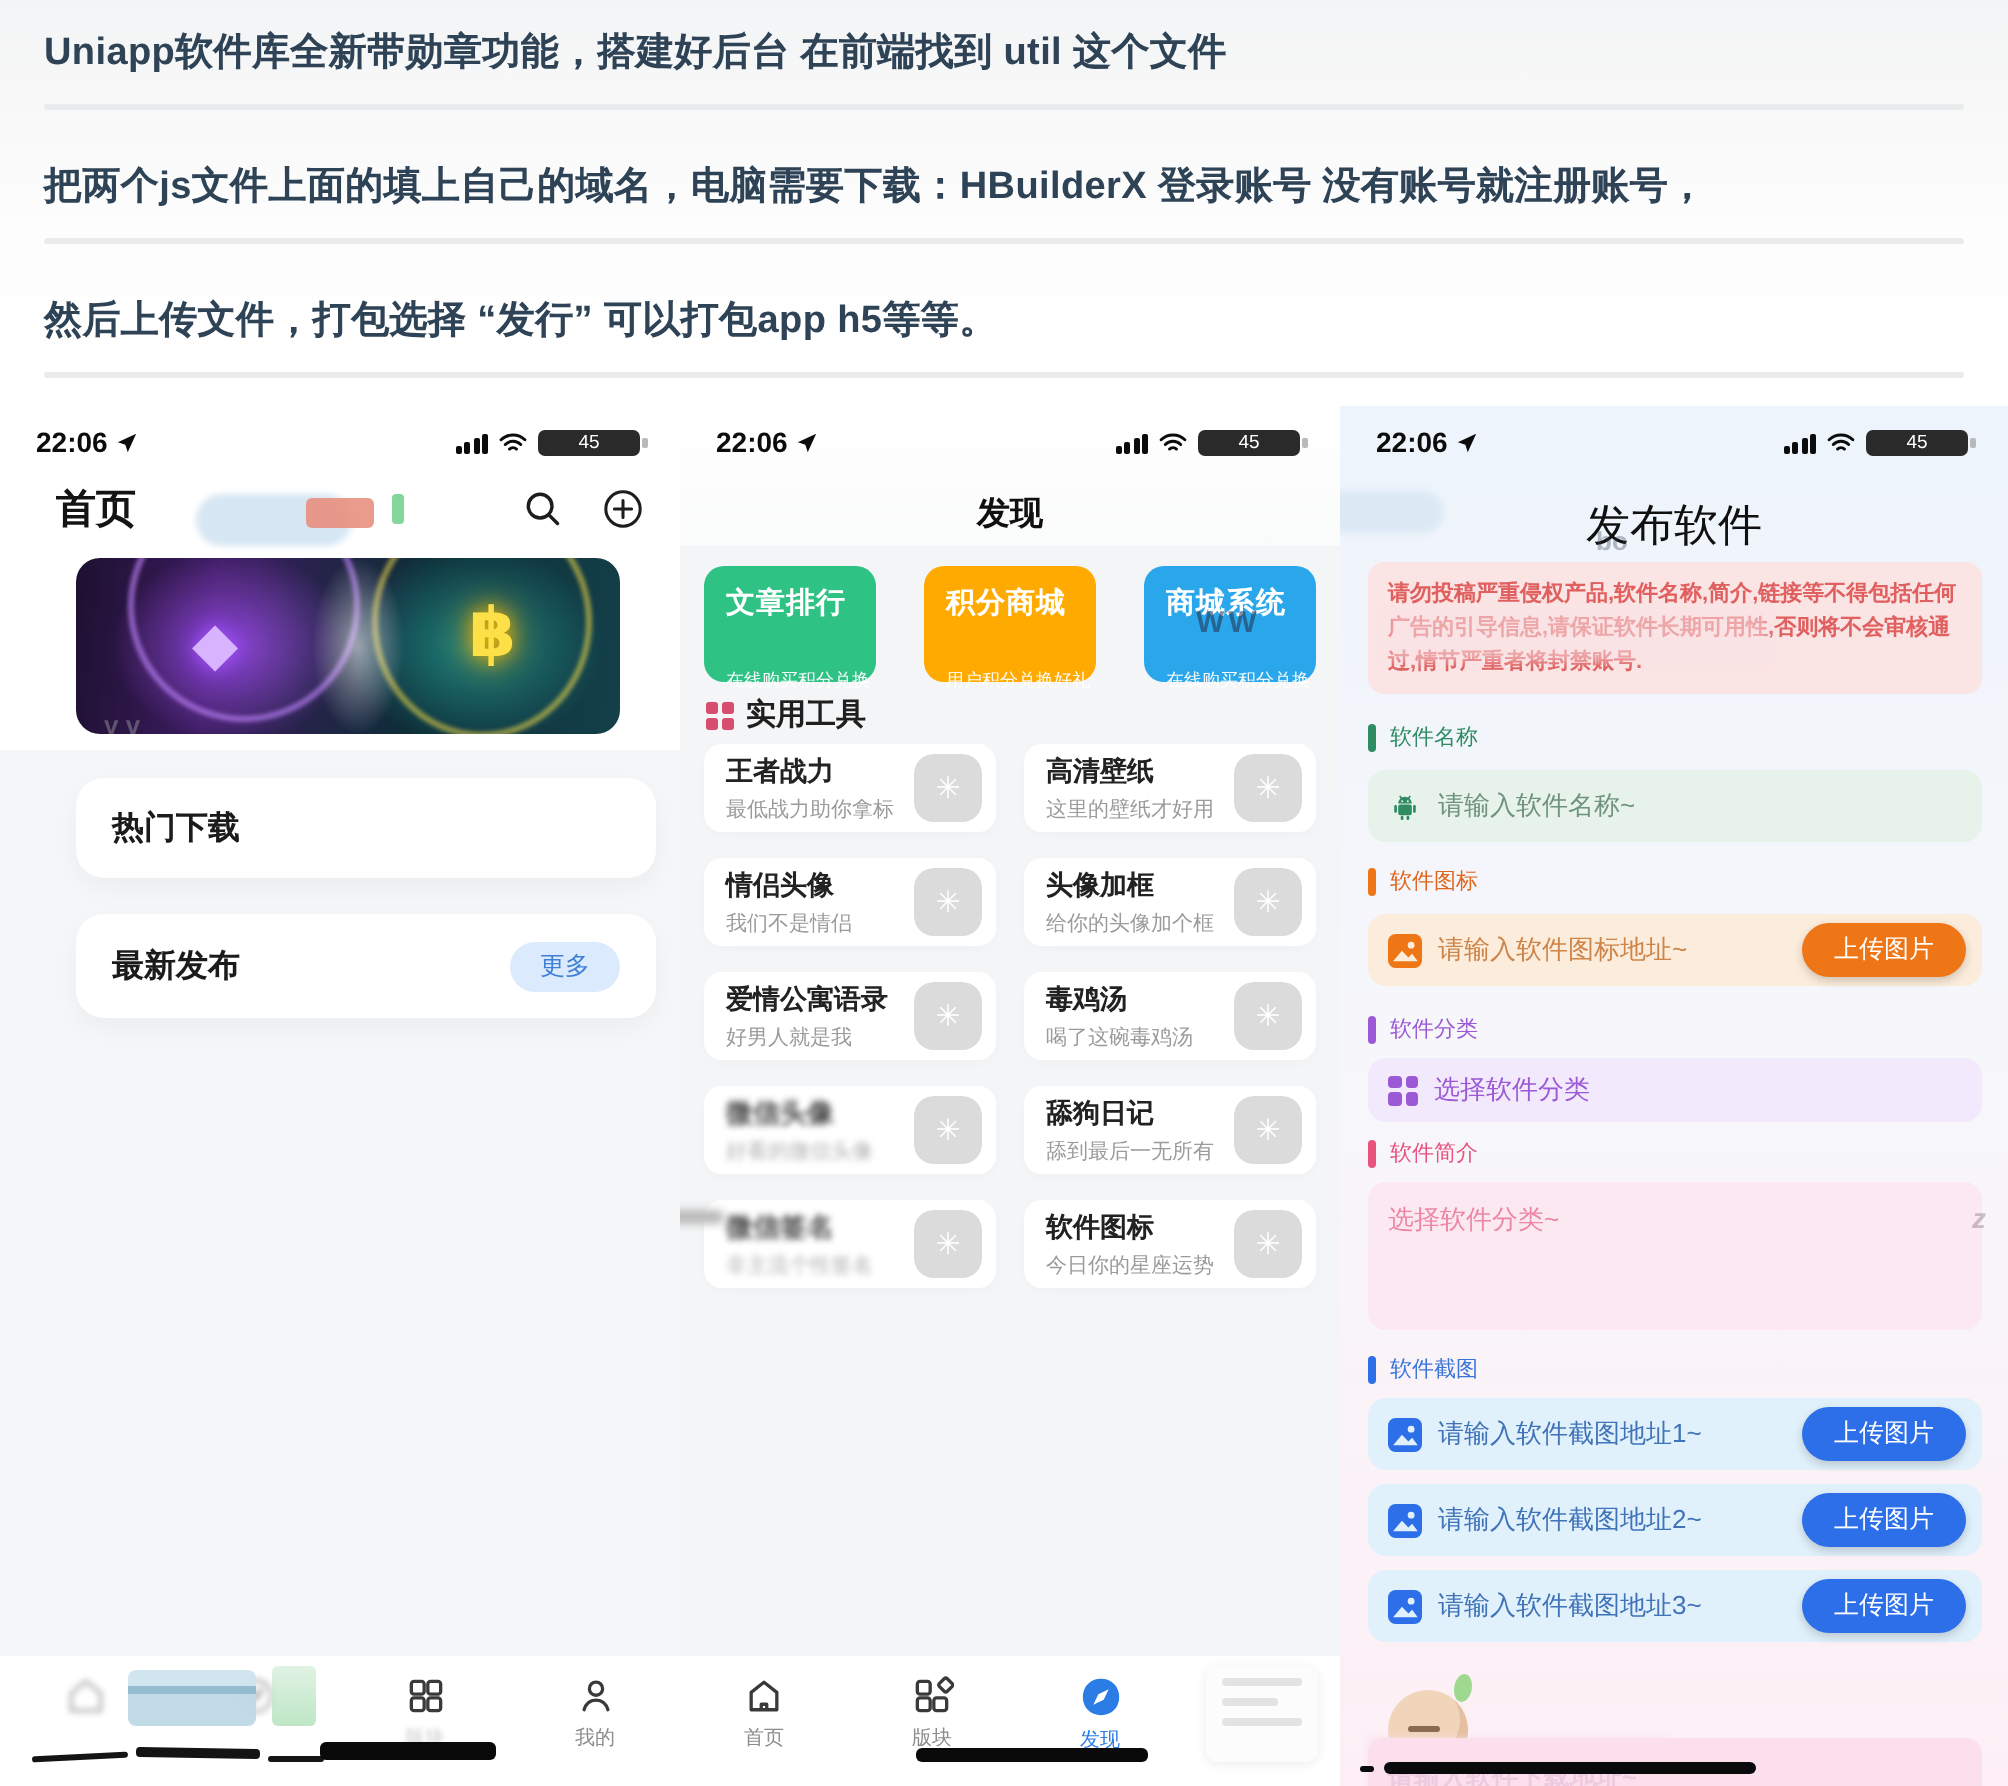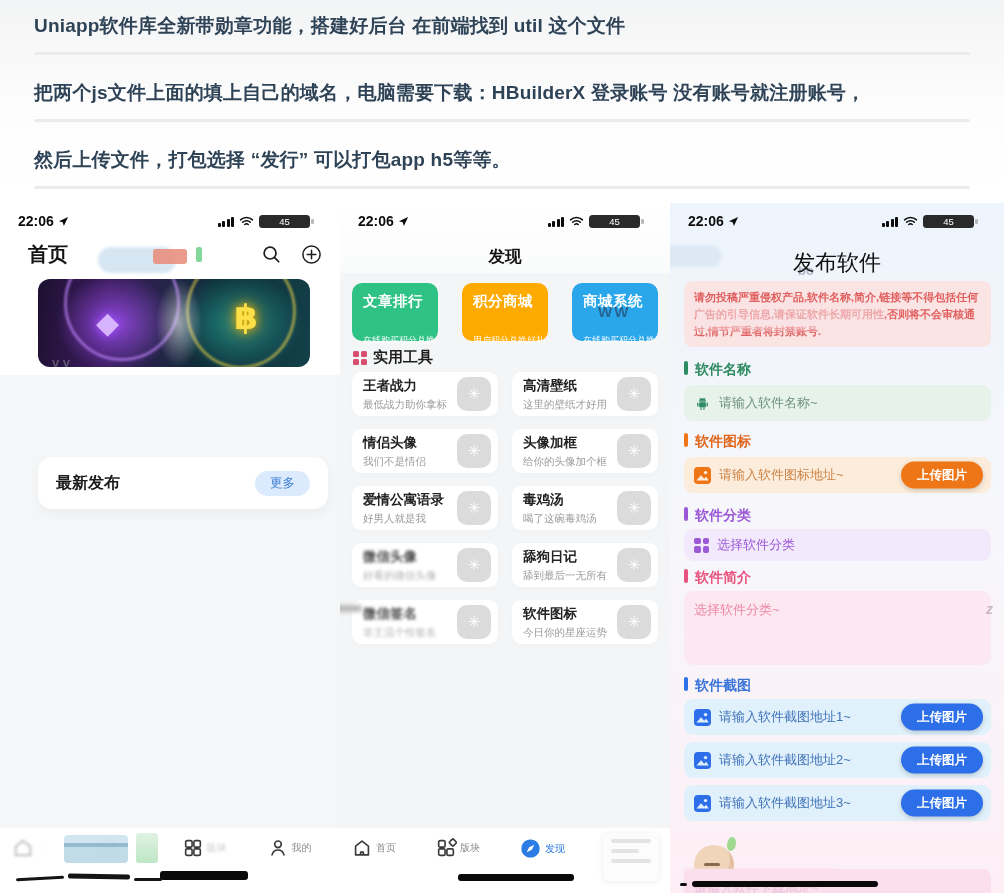--- a/index.html
+++ b/index.html
@@ -1,33 +1,33 @@
 <!DOCTYPE html>
 <html><head>
 <meta charset="utf-8">
 <style>
   html,body{margin:0;padding:0}
   body{width:1004px;height:893px;overflow:hidden;background:#fff;
        font-family:"Liberation Sans","DejaVu Sans",sans-serif;-webkit-font-smoothing:antialiased}
   svg{display:block}
 
   
-  .doc-top{padding:2px 34px 0;background:linear-gradient(#f3f4f5,#fdfdfd 60%,#ffffff)}
+  .doc-top{padding:2px 22px 0;background:linear-gradient(#f3f4f5,#fdfdfd 60%,#ffffff)}
   .doc-line{font-size:19px;font-weight:bold;color:#2f4357;padding:11px 0 13px;letter-spacing:.2px}
   .rule{height:3px;background:#e9ebed;border-radius:2px;margin:0 0 14px}
 
   
   .phones{display:flex;height:690px;background:#fff}
   .phone{position:relative;height:690px;flex:none;overflow:hidden}
   .p-left{width:340px;background:linear-gradient(#ffffff 0,#ffffff 172px,#f5f6f7 172px)}
   .p-mid{width:330px;background:#f4f5f6}
   .p-right{width:334px;background:linear-gradient(180deg,#edf4fb 0%,#f7f7fb 48%,#fdeff5 100%)}
 
   
-  .sb{position:absolute;top:8px;left:0;right:12px;height:20px;display:flex;justify-content:space-between;
+  .sb{position:absolute;top:8px;left:0;right:2px;height:20px;display:flex;justify-content:space-between;
       align-items:center;padding:0 18px;font-size:14px;font-weight:bold;color:#0c0c0c}
   .sb-time{display:flex;align-items:center;gap:4px}
   .sb-right{display:flex;align-items:center;gap:5px}
   .bars{display:flex;align-items:flex-end;gap:1.5px;height:11px}
   .bars i{width:3px;background:#0c0c0c;border-radius:1px;display:block}
   .bars i:nth-child(1){height:4px}.bars i:nth-child(2){height:6px}
   .bars i:nth-child(3){height:8px}.bars i:nth-child(4){height:10px}
   .batt{min-width:23px;height:13px;background:#2a2a2a;border-radius:3.5px;color:#fff;font-size:9.5px;
         font-weight:normal;display:flex;align-items:center;justify-content:center;position:relative;padding:0 14px}
   .batt:after{content:"";position:absolute;right:-3.5px;top:4px;width:2.5px;height:5px;background:#b9b9b9;border-radius:1px}
@@ -53,21 +53,21 @@
   .lcard{position:absolute;left:38px;width:290px;background:#fff;border-radius:14px;display:flex;align-items:center;
          padding:0 18px;box-sizing:border-box;box-shadow:0 5px 12px rgba(0,0,0,.04)}
   .lc-hot{top:186px;height:50px}
   .lc-new{top:254px;height:52px}
   .lcard .t{font-size:16px;font-weight:bold;color:#1b1b1b}
   .more{margin-left:auto;background:#dbeafc;color:#3f7fd6;font-size:12.5px;padding:4px 15px;border-radius:13px;cursor:pointer}
 
   
   .tabbar{position:absolute;left:0;right:0;top:625px;height:65px;background:#fff;display:flex;
           justify-content:space-around;align-items:flex-start;padding-top:9px;box-sizing:border-box}
-  .tab{display:flex;flex-direction:row;align-items:center;gap:3px;width:62px;cursor:pointer;color:#3a3a3a}
+  .tab{display:flex;flex-direction:column;align-items:center;gap:3px;width:62px;cursor:pointer;color:#3a3a3a}
   .tab .lbl{font-size:10px;color:#8c8c8c}
   .tab.active{color:#2b7ce5}
   .tab.active .lbl{color:#2b7ce5}
   .faint{opacity:.45;filter:blur(1px)}
   .ghost{opacity:.55;filter:blur(1.5px)}
   .stk-pav{left:64px;top:632px;width:64px;height:28px;border-radius:4px;opacity:.95;
            background:linear-gradient(#cfe4ef 0 8px,#8fb9cf 8px 12px,#bed9e6 12px)}
   .stk-gr{left:136px;top:630px;width:22px;height:30px;background:linear-gradient(#d9efdc,#aee0b8);border-radius:3px;opacity:.8}
   .scrib{position:absolute;background:#141414;border-radius:2px}
   .stk-white{width:56px;height:48px;background:#fcfcfc;border-radius:6px;box-shadow:0 1px 6px rgba(0,0,0,.08);
@@ -94,32 +94,32 @@
   .tool .tico{position:absolute;right:7px;top:50%;transform:translateY(-50%);width:34px;height:34px;background:#dbdbdb;
               border-radius:10px;color:#fff;display:flex;align-items:center;justify-content:center;font-size:15px}
   .obscured .tt,.obscured .ts{filter:blur(1.7px);opacity:.8}
   .smudge{position:absolute;pointer-events:none;filter:blur(2px)}
 
   
   .r-title{position:absolute;top:45px;left:0;width:100%;text-align:center;font-size:22px;font-weight:normal;color:#101010}
   .stk-cloud2{left:-10px;top:42px;width:62px;height:22px;background:#d8e7f3;border-radius:12px;opacity:.8;filter:blur(1.5px)}
   .warn{position:absolute;top:78px;left:14px;right:13px;height:66px;background:#fbe4e4;border-radius:8px;
         padding:8px 10px;box-sizing:border-box;color:#e05f5f;font-size:11px;line-height:1.55;font-weight:bold;overflow:hidden}
-  .flabel{position:absolute;left:14px;display:flex;align-items:flex-start;gap:7px;font-size:14px;font-weight:bold}
+  .flabel{position:absolute;left:14px;display:flex;align-items:flex-end;gap:7px;font-size:11px;font-weight:normal}
   .flabel .bar{width:4px;height:14px;border-radius:2px}
   .field{position:absolute;left:14px;right:13px;height:36px;border-radius:9px;display:flex;align-items:center;
          gap:8px;padding:16px 10px;box-sizing:border-box;font-size:13px;cursor:text}
   .f-name{top:182px;background:#e6f2ea;color:#6f937f}
   .f-icon{top:254px;background:#fcecdb;color:#cd8448}
   .f-cat{top:326px;height:32px;background:#f3e9fc;color:#9b59d6;cursor:pointer}
   .f-intro{top:388px;height:74px;background:#fce8f0;color:#ec87a5;align-items:flex-start;padding-top:10px}
   .f-shot{background:#e0f1fc;color:#4173b8}
   .fs-1{top:496px}.fs-2{top:539px}.fs-3{top:582px}
   .upbtn{position:absolute;right:8px;top:50%;transform:translateY(-50%);height:27px;padding:0 16px;border-radius:15px;
-         color:#fff;font-size:12.5px;font-weight:bold;display:flex;align-items:center;cursor:pointer;
+         color:#fff;font-size:12.5px;font-weight:normal;display:flex;align-items:center;cursor:pointer;
          box-shadow:0 2px 5px rgba(0,0,0,.18)}
   .up-o{background:#ee7617}.up-b{background:#2d6fe8}
   .cat-ico{width:15px;height:15px;display:grid;grid-template-columns:6.5px 6.5px;grid-auto-rows:6.5px;gap:2px}
   .cat-ico i{background:#9b59d6;border-radius:2px}
   .stk-baby{left:20px;top:634px;width:48px;height:54px}
   .baby-head{position:absolute;left:4px;top:8px;width:40px;height:40px;background:#f1d5bb;border-radius:50%;
              box-shadow:inset -4px -5px 0 #e5bf9f}
   .baby-leaf{position:absolute;right:2px;top:0;width:9px;height:14px;background:#9fd98f;border-radius:60% 40% 60% 40%}
   .baby-eye{position:absolute;left:14px;top:26px;width:16px;height:3px;background:#8a6b52;border-radius:2px}
   .dl-row{position:absolute;left:14px;right:13px;top:666px;height:40px;background:#fbdfec;border-radius:8px;
@@ -189,20 +189,23 @@
       <div class="b-glow b-g1"></div>
       <div class="b-glow b-g2"></div>
       <div class="b-ring1"></div>
       <div class="b-ring2"></div>
       <div class="b-flash"></div>
       <span class="b-eth">◆</span>
       <span class="b-btc">฿</span>
     </div>
     <span class="wm" style="left:52px;top:152px;font-size:13px;color:rgba(160,160,160,.45)">v v</span>
 
+    <div class="lcard lc-hot">
+      <span class="t">热门下载</span>
+    </div>
     <div class="lcard lc-new">
       <span class="t">最新发布</span>
       <span class="more">更多</span>
     </div>
 
     <div class="tabbar">
       <div class="tab ghost">
         <svg width="22" height="22" viewBox="0 0 24 24" fill="none" stroke="#6a6a6a" stroke-width="1.7">
             <path d="M4 10.5L12 4l8 6.5V20H4z"></path>
           </svg>

